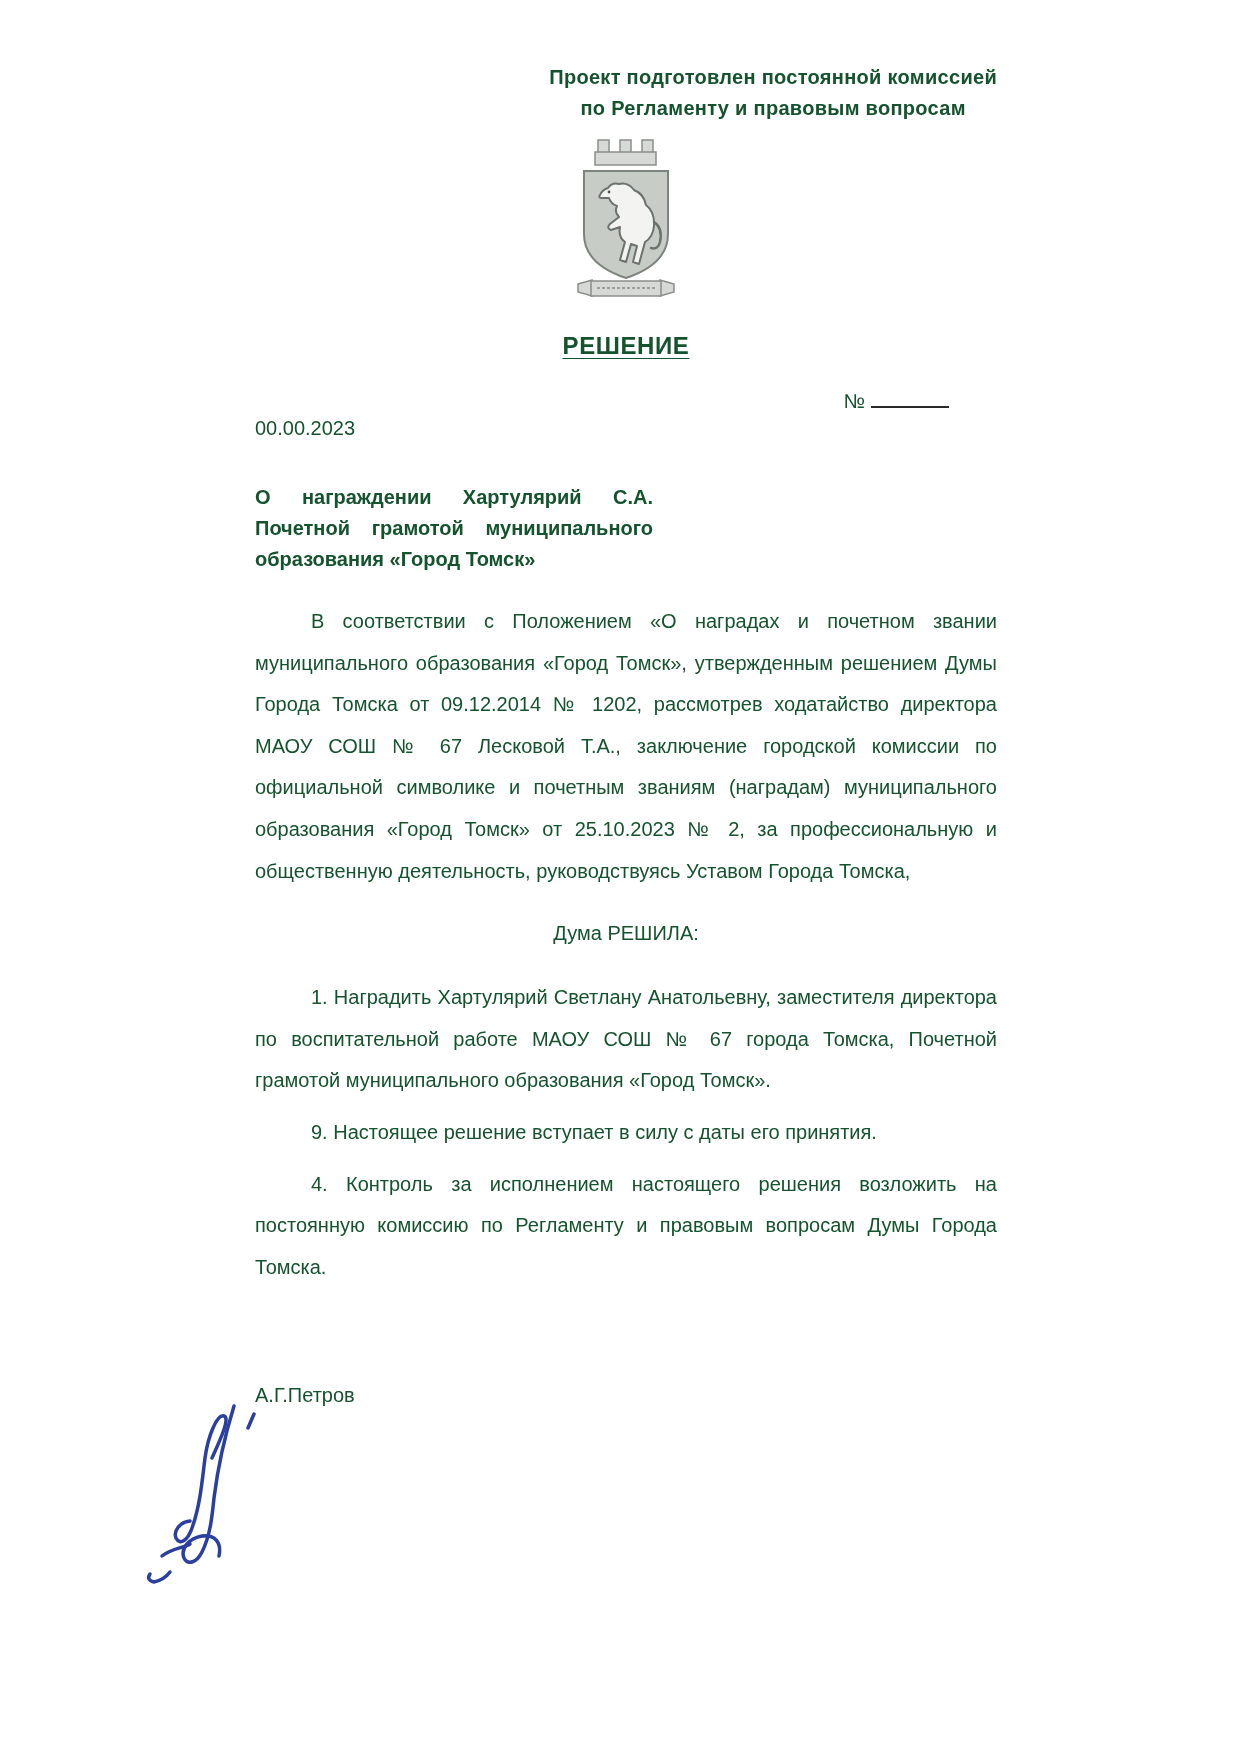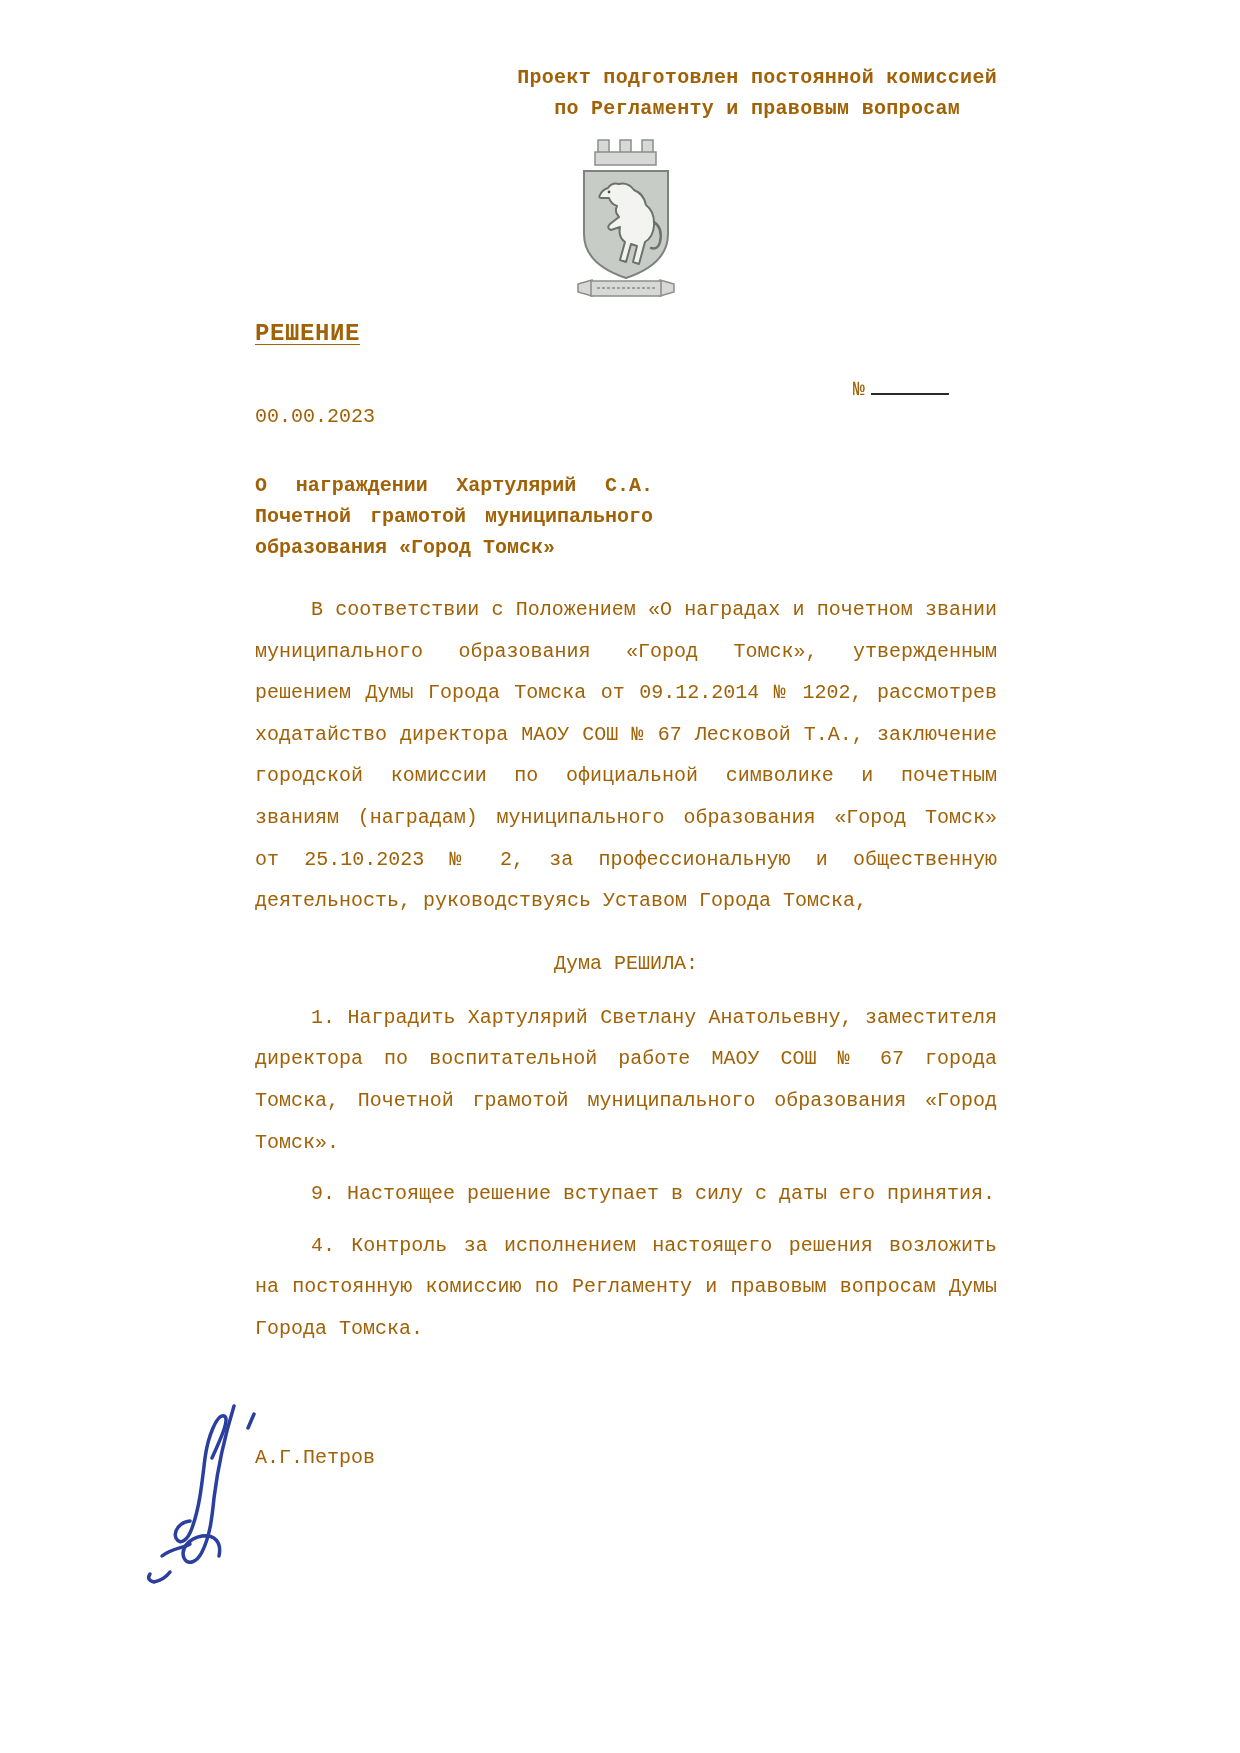--- a/index.html
+++ b/index.html
@@ -8,22 +8,22 @@
     background: #ffffff;
   }
   .page {
     position: relative;
     width: 1120px;
     min-height: 1753px;
     margin: 0 auto;
     background: #ffffff;
     box-sizing: border-box;
     padding: 62px 183px 0 195px;
-    font-family: Liberation Mono, monospace;
-    color: #a16207;
+    font-family: Liberation Sans, sans-serif;
+    color: #14532d;
     overflow: hidden;
   }
 
   
   .prep-note {
     width: max-content;
     max-width: 100%;
     margin-left: auto;
     text-align: center;
     font-weight: bold;
@@ -41,25 +41,25 @@
 
   
   .org-title {
     text-align: center;
     font-weight: bold;
     font-size: 24px;
     letter-spacing: 0.6px;
     margin-top: 26px;
   }
   .doc-type {
-    text-align: left;
+    text-align: center;
     font-weight: bold;
     font-size: 24px;
     letter-spacing: 0.6px;
-    margin-top: 12px;
+    margin-top: 24px;
     text-decoration: underline;
     text-decoration-thickness: 1px;
     text-underline-offset: 4px;
   }
 
   
   .number-row {
     margin-top: 28px;
     text-align: right;
     padding-right: 48px;
@@ -99,21 +99,21 @@
     text-indent: 56px;
     margin: 0;
   }
   .intro {
     margin-top: 26px;
   }
   .resolution-heading {
     text-align: center;
     font-size: 20px;
     margin-top: 30px;
-    margin-bottom: 22px;
+    margin-bottom: 32px;
   }
   .item {
     margin-top: 10px;
   }
 
   
   .sign-row {
     display: flex;
     justify-content: space-between;
     align-items: center;

